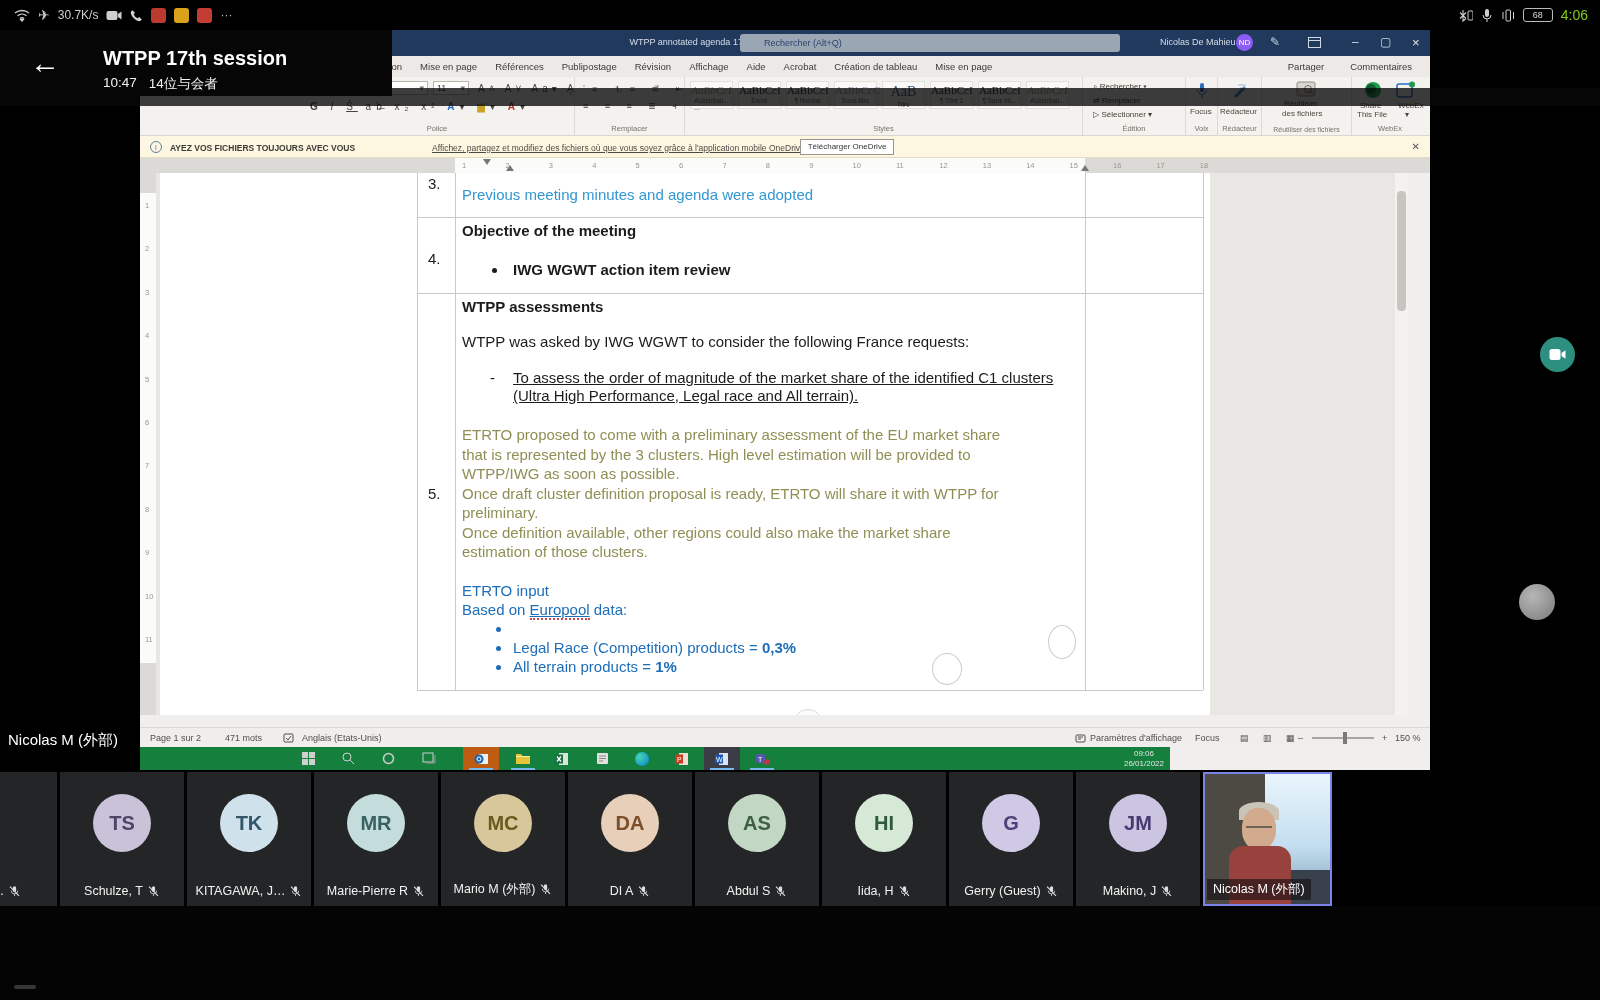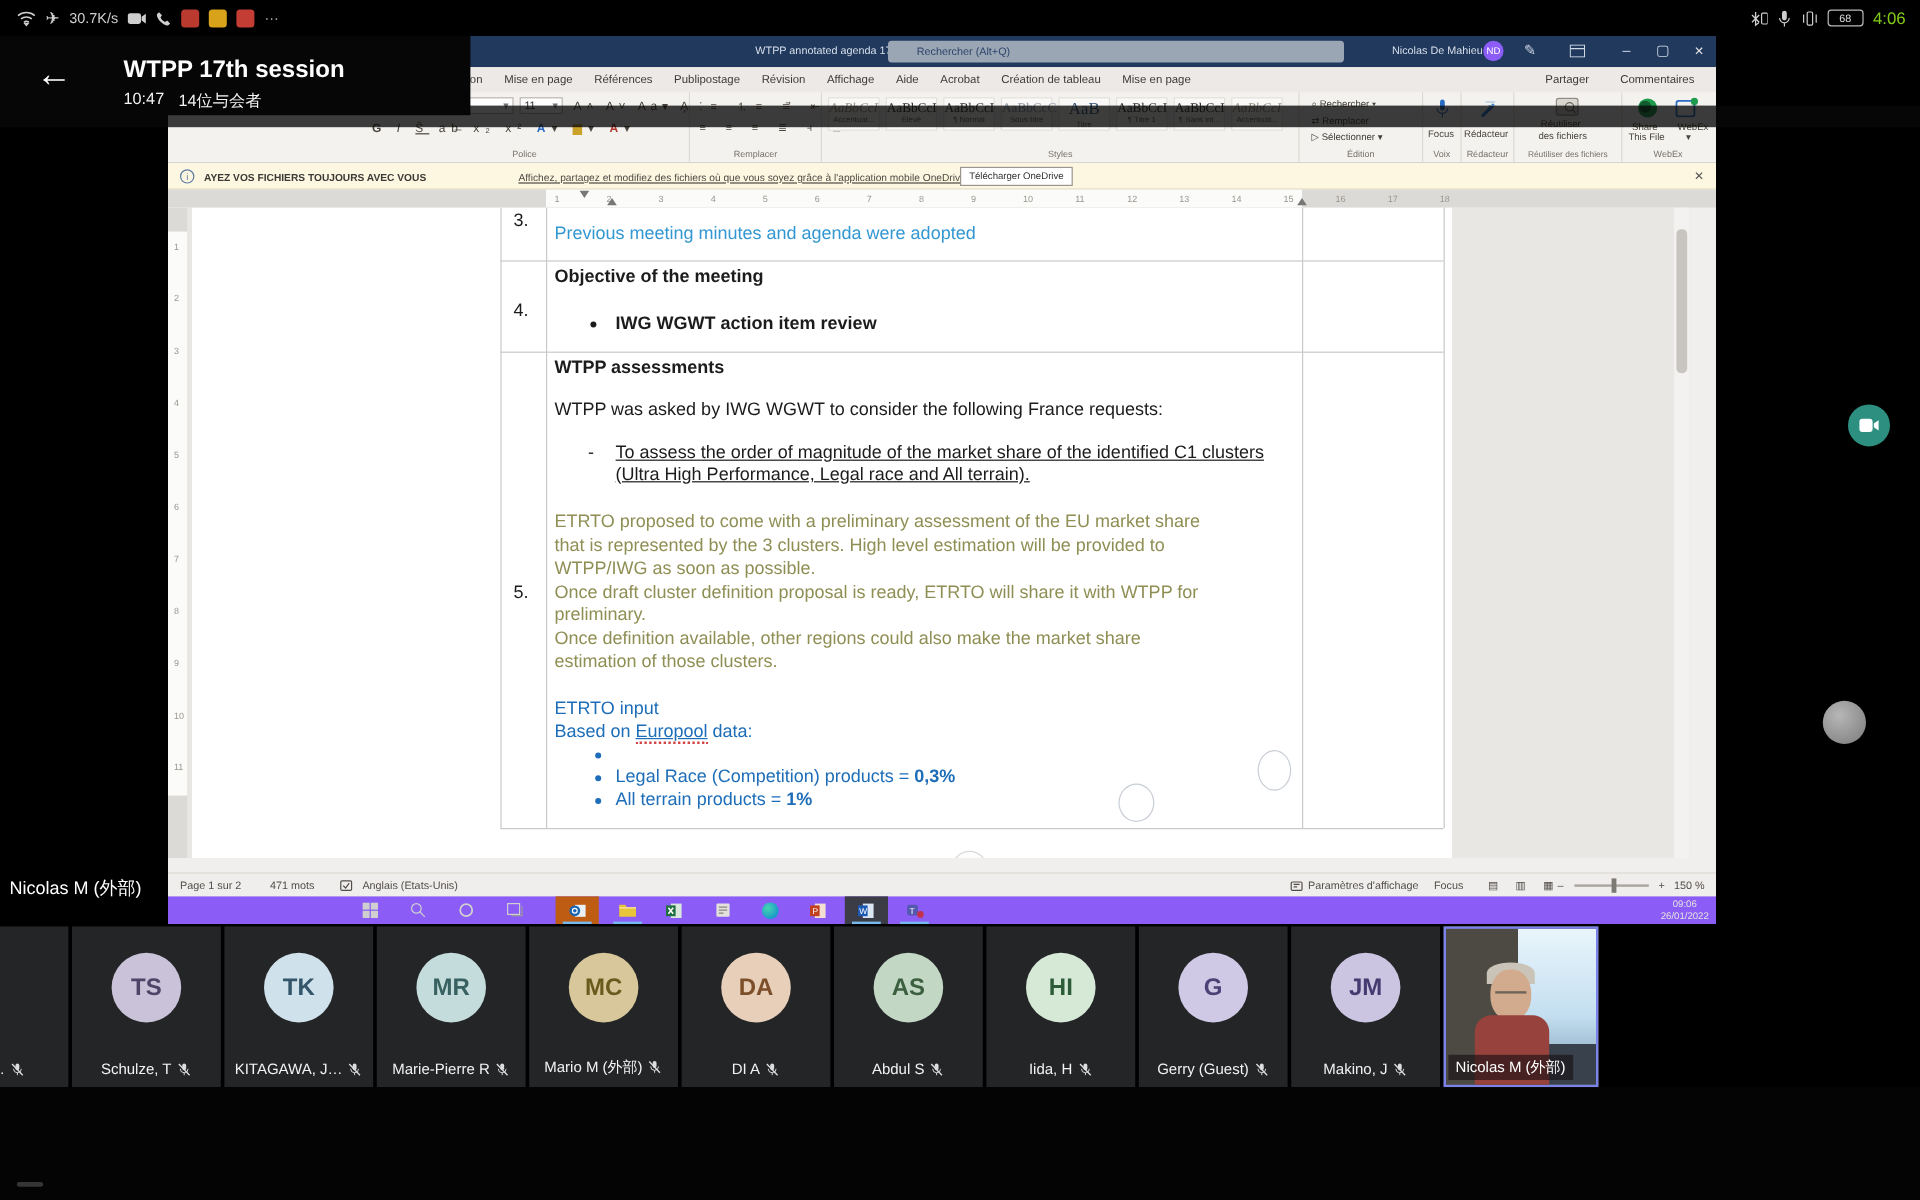--- a/index.html
+++ b/index.html
@@ -90,21 +90,21 @@
   #vthumb { position:absolute; right:2px; top:18px; width:9px; height:120px; background:#c8c5c1; border-radius:4px; }
   #scroll-ball { position:absolute; left:653px; top:536px; width:30px; height:30px; background:#fdfdfd;
     border:1px solid #d8d8d8; border-radius:50%; }
 
   #w-status { left:0; top:697px; width:1290px; height:20px; background:#f0eeec; border-top:1px solid #dcd9d5;
     font-size:9px; color:#514e4a; }
   .ws-item { position:absolute; top:5px; white-space:nowrap; }
   #zoom-track { position:absolute; left:1172px; top:9px; width:62px; height:2px; background:#a9a5a0; }
   #zoom-thumb { position:absolute; left:1203px; top:4px; width:4px; height:12px; background:#7c7974; }
 
-  #w-taskbar { left:0; top:717px; width:1290px; height:23px; background:#8b5cf6; }
+  #w-taskbar { left:0; top:717px; width:1030px; height:23px; background:#15803d; }
   .tk-ic { position:absolute; top:3px; width:17px; height:17px; display:flex; align-items:center; justify-content:center; }
   .tk-tile { position:absolute; top:0; width:36px; height:23px; display:flex; align-items:center; justify-content:center; }
   .tk-under { position:absolute; bottom:0; left:6px; right:6px; height:2px; background:#76b9ed; }
   #tk-clock { position:absolute; right:6px; top:2px; text-align:center; font-size:8px; color:#e3e3e3; line-height:9.5px; }
 
   
   #band { left:0; top:88px; width:1600px; height:18px; background:rgba(8,8,8,0.78); z-index:4; }
   #mheader { left:0; top:30px; width:392px; height:66px; background:#060606; z-index:5; color:#fff; }
   #mh-back { position:absolute; left:30px; top:16px; font-size:30px; color:#fff; }
   #mh-title { position:absolute; left:103px; top:17px; font-size:20px; font-weight:bold; color:#fefefe; }

